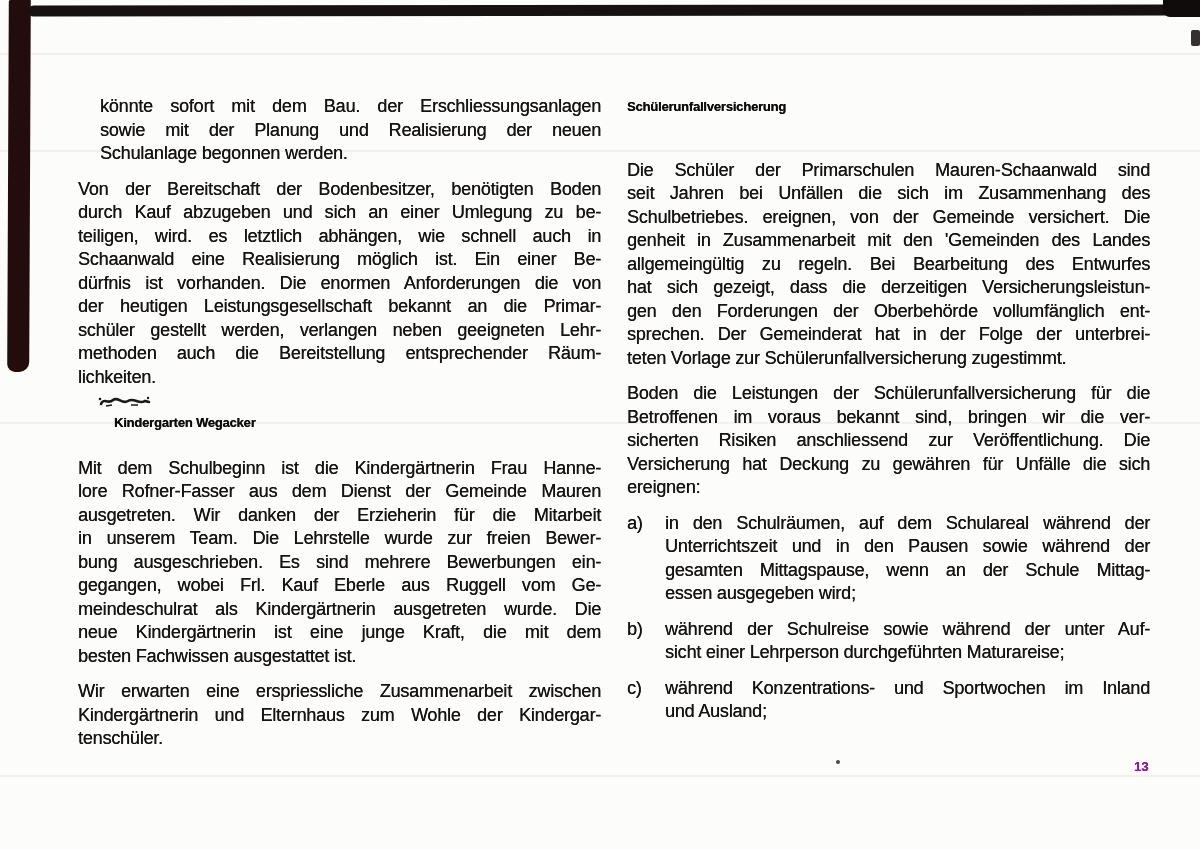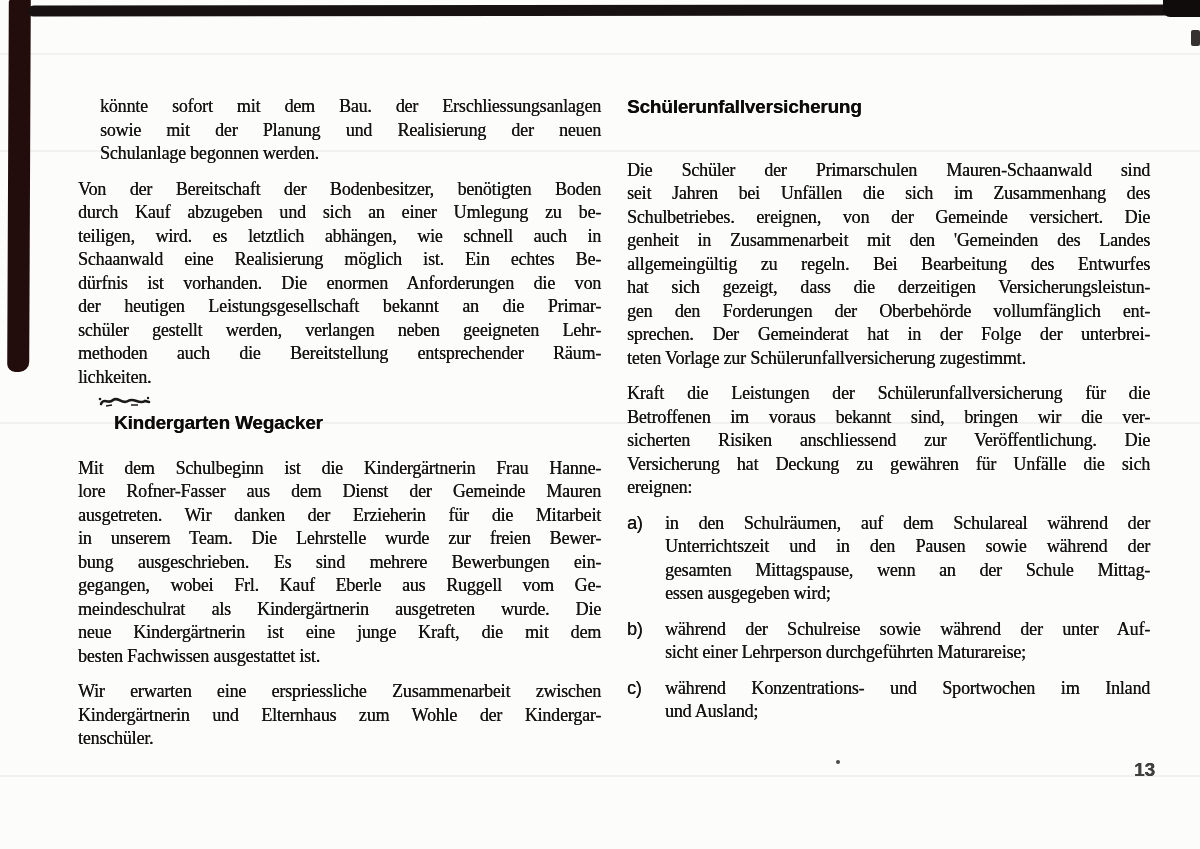--- a/index.html
+++ b/index.html
@@ -38,41 +38,41 @@
   }
   
   .col{
     position:absolute;top:95px;width:523px;
     font-size:18px;line-height:23.5px;letter-spacing:-0.2px;
     text-shadow:0.25px 0 0 #1a1816;
   }
   .col-left{left:78px;}
   .col-right{left:627px;}
   .para{margin:0;}
-  .line{text-align:justify;text-align-last:justify;white-space:normal;font-family:Liberation Serif, serif;}
+  .line{text-align:justify;text-align-last:justify;white-space:normal;}
   .line.last{text-align-last:left;}
   .indented{padding-left:22px;}
   .p1-left{margin-bottom:12px;}
   .smudge-row{height:14px;margin:2px 0 0 20px;position:relative;}
   .heading{
-    font-weight:bold;font-size:19px;letter-spacing:-0.2px;
+    font-weight:bold;font-size:13px;letter-spacing:-0.2px;
     margin:0;color:#0d0c0b;
   }
   .heading-left{margin-top:6px;margin-left:36px;}
   .para-3{margin-top:22px;}
   .para-4{margin-top:12px;}
   .para-r1{margin-top:40px;}
   .para-r2{margin-top:12px;}
   .list-item{display:flex;margin-top:12px;}
   .list-item .label{flex:0 0 38px;}
   .list-item .li-lines{flex:1 1 auto;min-width:0;}
   .page-number{
     position:absolute;left:1134px;top:759px;
-    font-size:19px;font-weight:bold;letter-spacing:0;
-    color:#404040;text-shadow:0.25px 0 0 #111010;
+    font-size:13px;font-weight:bold;letter-spacing:0;
+    color:#a21caf;text-shadow:0.25px 0 0 #111010;
   }
 </style>
 </head>
 <body>
 
 <div class="page">
 
   <div class="streak" style="top:53px"></div>
   <div class="streak" style="top:150px"></div>
   <div class="streak" style="top:422px"></div>
@@ -87,21 +87,21 @@
   <div class="col col-left">
     <div class="para p1-left indented">
         <div class="line">könnte sofort mit dem Bau. der Erschliessungsanlagen</div>
         <div class="line">sowie mit der Planung und Realisierung der neuen</div>
         <div class="line last">Schulanlage begonnen werden.</div>
       </div>
     <div class="para">
         <div class="line">Von der Bereitschaft der Bodenbesitzer, benötigten Boden</div>
         <div class="line">durch Kauf abzugeben und sich an einer Umlegung zu be-</div>
         <div class="line">teiligen, wird. es letztlich abhängen, wie schnell auch in</div>
-        <div class="line">Schaanwald eine Realisierung möglich ist. Ein echtes Be-</div>
+        <div class="line">Schaanwald eine Realisierung möglich ist. Ein einer Be-</div>
         <div class="line">dürfnis ist vorhanden. Die enormen Anforderungen die von</div>
         <div class="line">der heutigen Leistungsgesellschaft bekannt an die Primar-</div>
         <div class="line">schüler gestellt werden, verlangen neben geeigneten Lehr-</div>
         <div class="line">methoden auch die Bereitstellung entsprechender Räum-</div>
         <div class="line last">lichkeiten.</div>
       </div>
 
     <div class="smudge-row">
       <svg width="54" height="14" viewBox="0 0 54 14">
         <path d="M3,10 C6,3 10,11 15,6 C20,2 24,11 30,7 C36,3 41,11 47,7 L51,8" fill="none" stroke="#1c1a18" stroke-width="2.6" stroke-linecap="round"></path>
@@ -139,21 +139,21 @@
         <div class="line">seit Jahren bei Unfällen die sich im Zusammenhang des</div>
         <div class="line">Schulbetriebes. ereignen, von der Gemeinde versichert. Die</div>
         <div class="line">genheit in Zusammenarbeit mit den 'Gemeinden des Landes</div>
         <div class="line">allgemeingültig zu regeln. Bei Bearbeitung des Entwurfes</div>
         <div class="line">hat sich gezeigt, dass die derzeitigen Versicherungsleistun-</div>
         <div class="line">gen den Forderungen der Oberbehörde vollumfänglich ent-</div>
         <div class="line">sprechen. Der Gemeinderat hat in der Folge der unterbrei-</div>
         <div class="line last">teten Vorlage zur Schülerunfallversicherung zugestimmt.</div>
       </div>
     <div class="para para-r2">
-        <div class="line">Kraft die Leistungen der Schülerunfallversicherung für die</div>
+        <div class="line">Boden die Leistungen der Schülerunfallversicherung für die</div>
         <div class="line">Betroffenen im voraus bekannt sind, bringen wir die ver-</div>
         <div class="line">sicherten Risiken anschliessend zur Veröffentlichung. Die</div>
         <div class="line">Versicherung hat Deckung zu gewähren für Unfälle die sich</div>
         <div class="line last">ereignen:</div>
       </div>
 
     <div class="list-item">
       <span class="label">a)</span>
       <div class="li-lines">
           <div class="line">in den Schulräumen, auf dem Schulareal während der</div>

